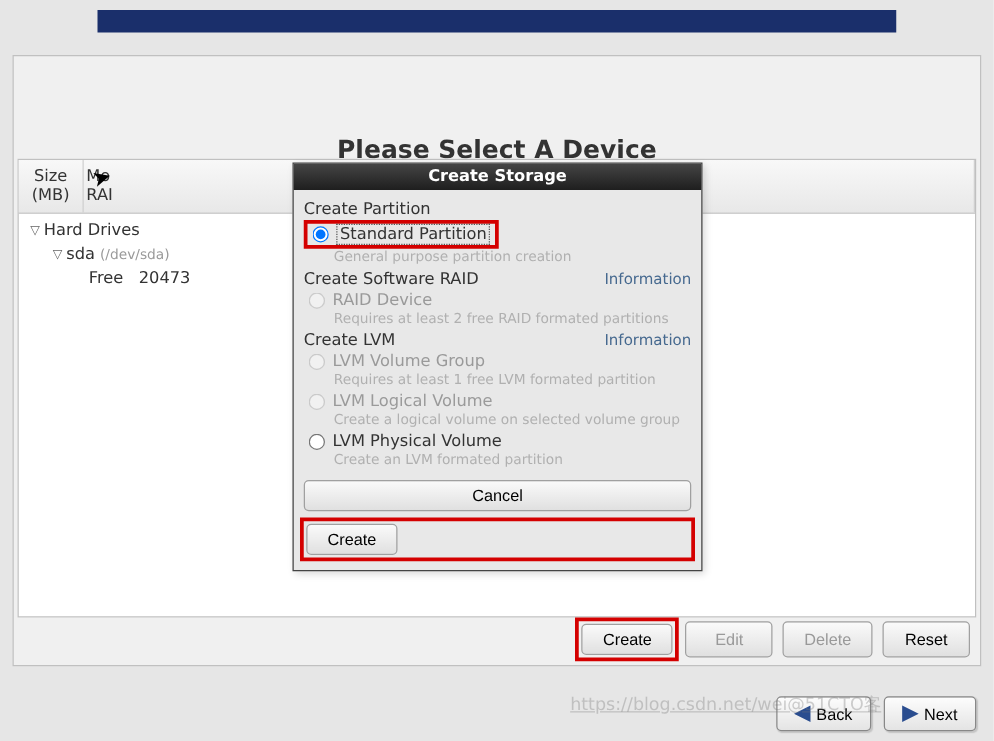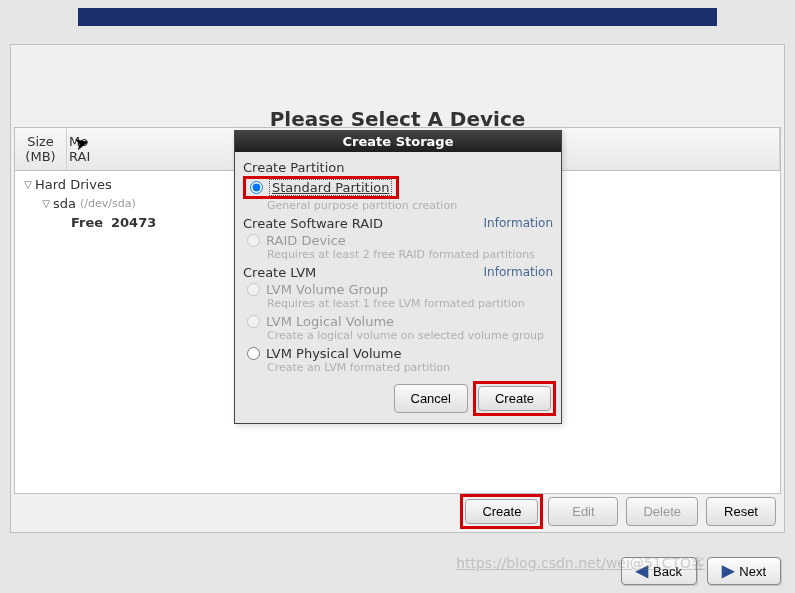--- a/index.html
+++ b/index.html
@@ -73,21 +73,21 @@
 .th-size { width: 52px; }
 .th-rest { flex: 1; text-align: left; padding-left: 2px; }
 .tree {
   padding: 4px 0;
   font-size: 13px;
 }
 .tree-row { padding: 2px 6px; display: flex; align-items: center; }
 .arrow { display: inline-block; width: 14px; text-align: center; color: #666; font-size: 10px; }
 .tree-sublabel { color: #999; font-size: 11px; margin-left: 4px; }
 .indent1 { padding-left: 24px; }
-.indent2 { padding-left: 56px; font-weight: bold; }
+.indent2 { padding-left: 56px; }
 
 .btn-row {
   position: absolute;
   bottom: 6px;
   right: 8px;
   display: flex;
   gap: 8px;
 }
 .btn {
   background: linear-gradient(#fafafa, #e0e0e0);
@@ -147,25 +147,25 @@
   font-size: 11px;
   color: #b0b0b0;
   padding-left: 24px;
   margin-bottom: 2px;
 }
 .dialog-btn-row {
   display: flex;
   justify-content: flex-end;
   gap: 8px;
   padding-top: 8px;
+  flex-direction: column;
 }
 .focus-ring {
   border: 1px dotted #555;
   padding: 0 2px;
-  text-decoration: underline;
 }
 .nav-row {
   position: absolute;
   bottom: 8px;
   right: 14px;
   display: flex;
   gap: 10px;
 }
 .nav-btn {
   background: linear-gradient(#fdfdfd, #e4e4e4);

